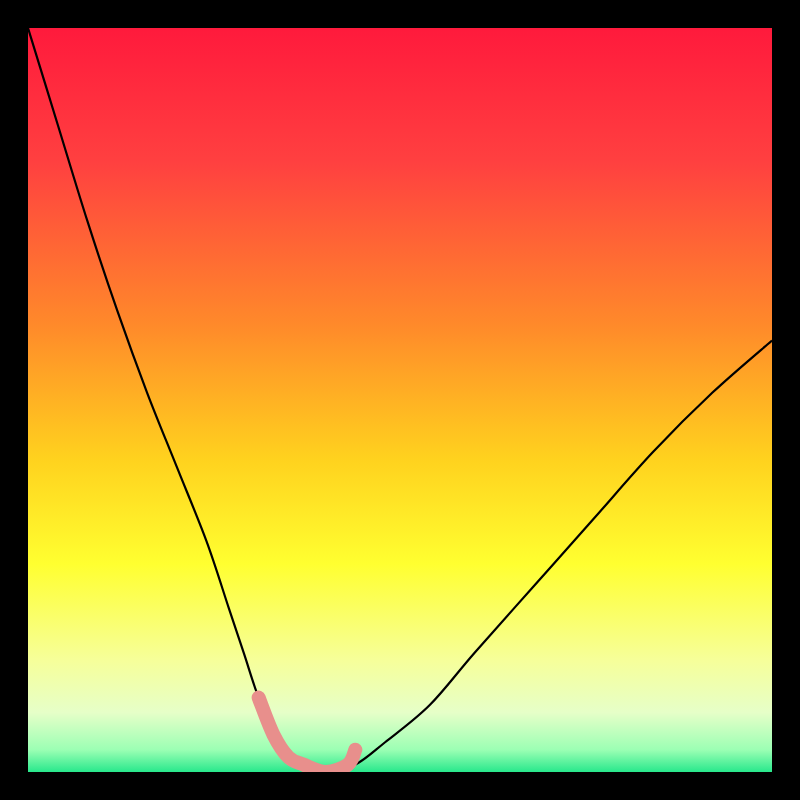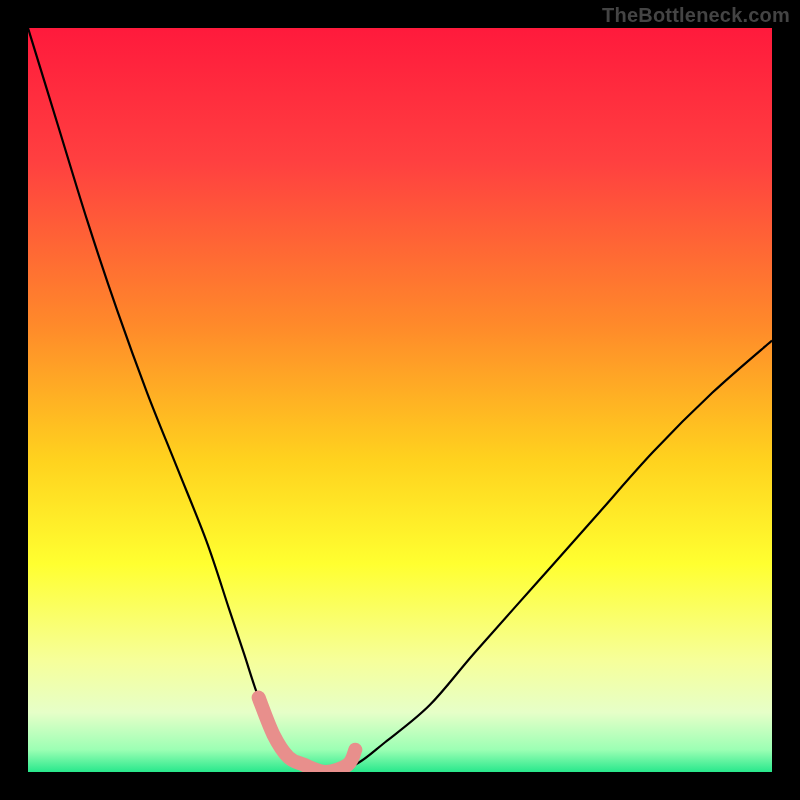--- a/index.html
+++ b/index.html
@@ -36,21 +36,20 @@
     width: 744px;
     height: 744px;
   }
   svg { display: block; }
 </style>
 </head>
 <body>
 
 <div class="frame">
 
-  <div class="watermark">TheBottleneck.com</div>
 
   <div class="plot">
     <svg id="chart-svg" width="744" height="744" viewBox="0 0 744 744">
       <defs>
         <linearGradient id="bg-grad" x1="0" y1="0" x2="0" y2="1">
             <stop offset="0%" stop-color="#ff1a3c"></stop>
             <stop offset="18%" stop-color="#ff4040"></stop>
             <stop offset="40%" stop-color="#ff8a2a"></stop>
             <stop offset="57.99999999999999%" stop-color="#ffd21e"></stop>
             <stop offset="72%" stop-color="#ffff30"></stop>

